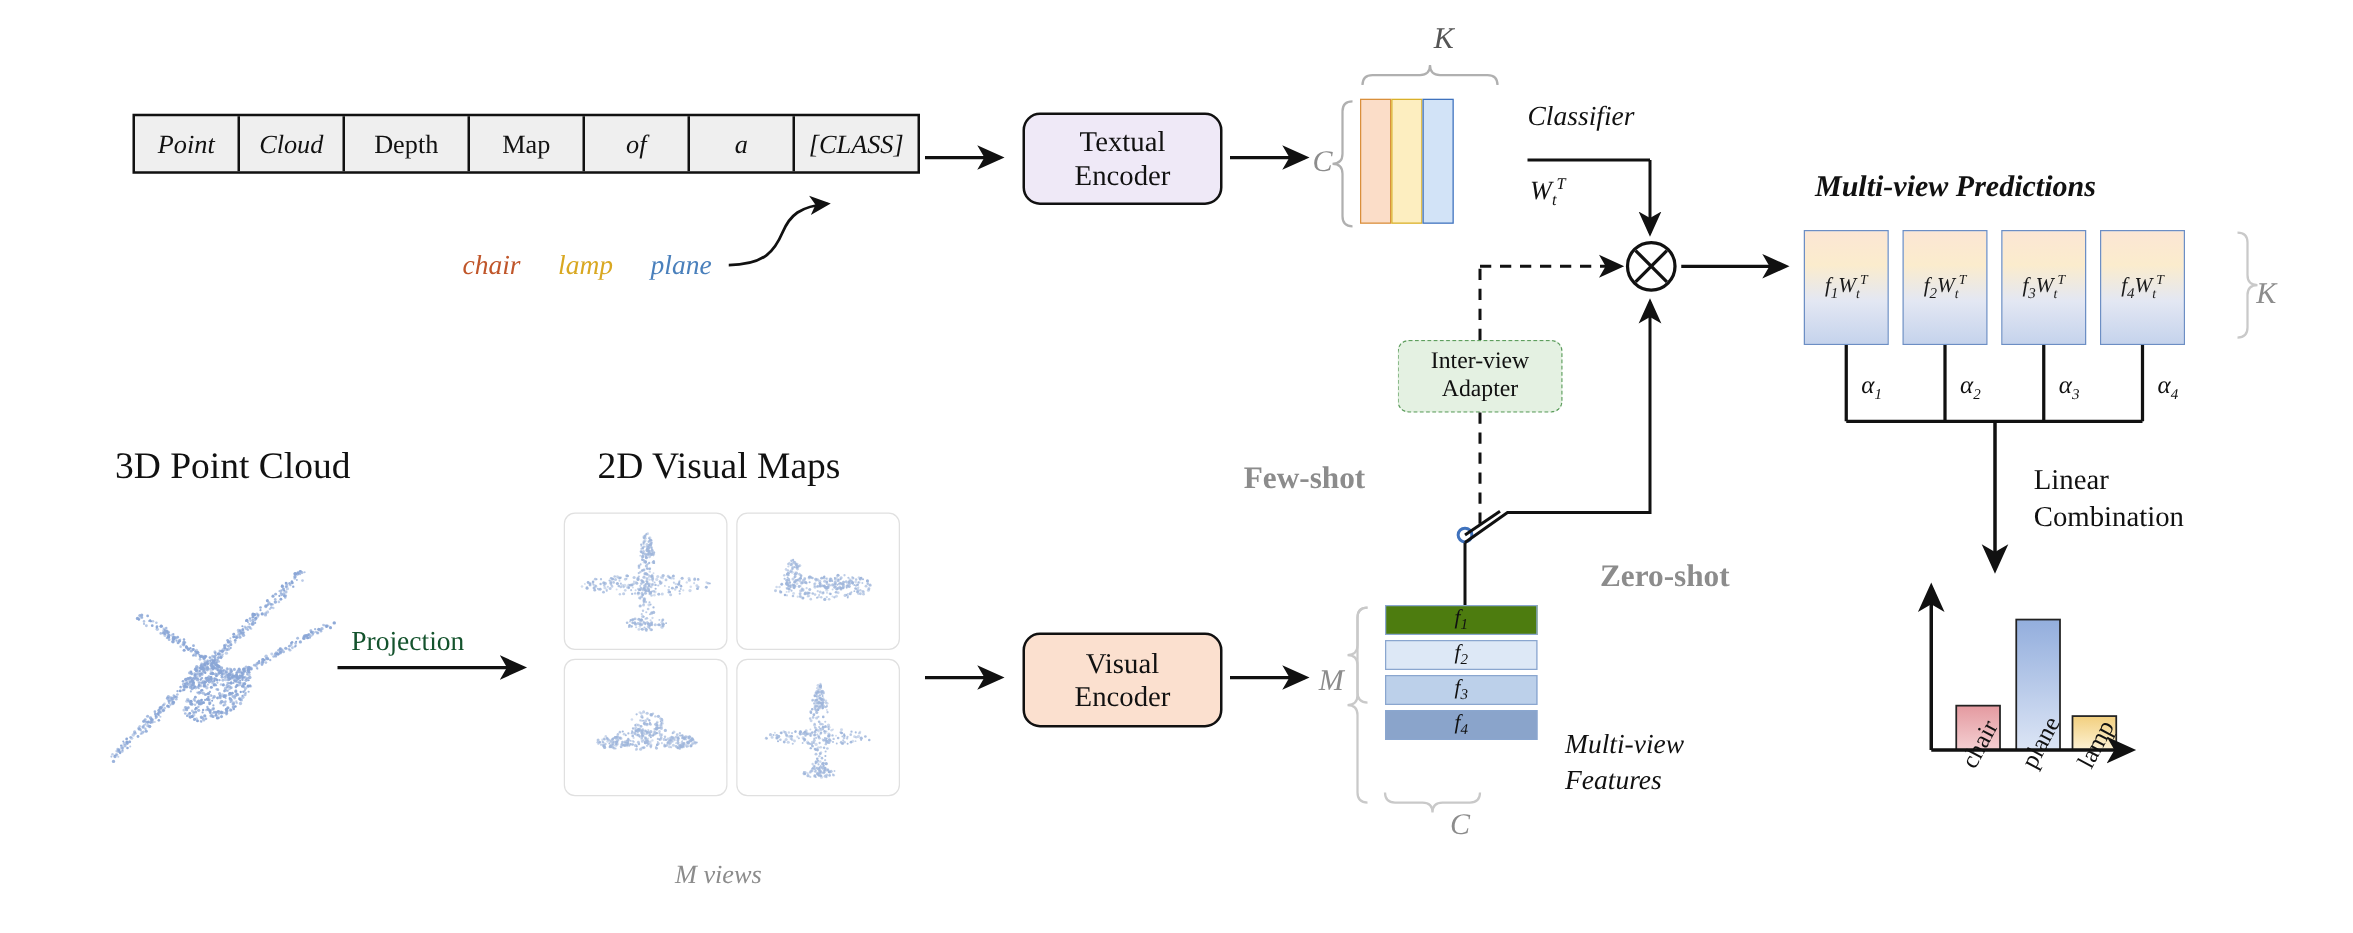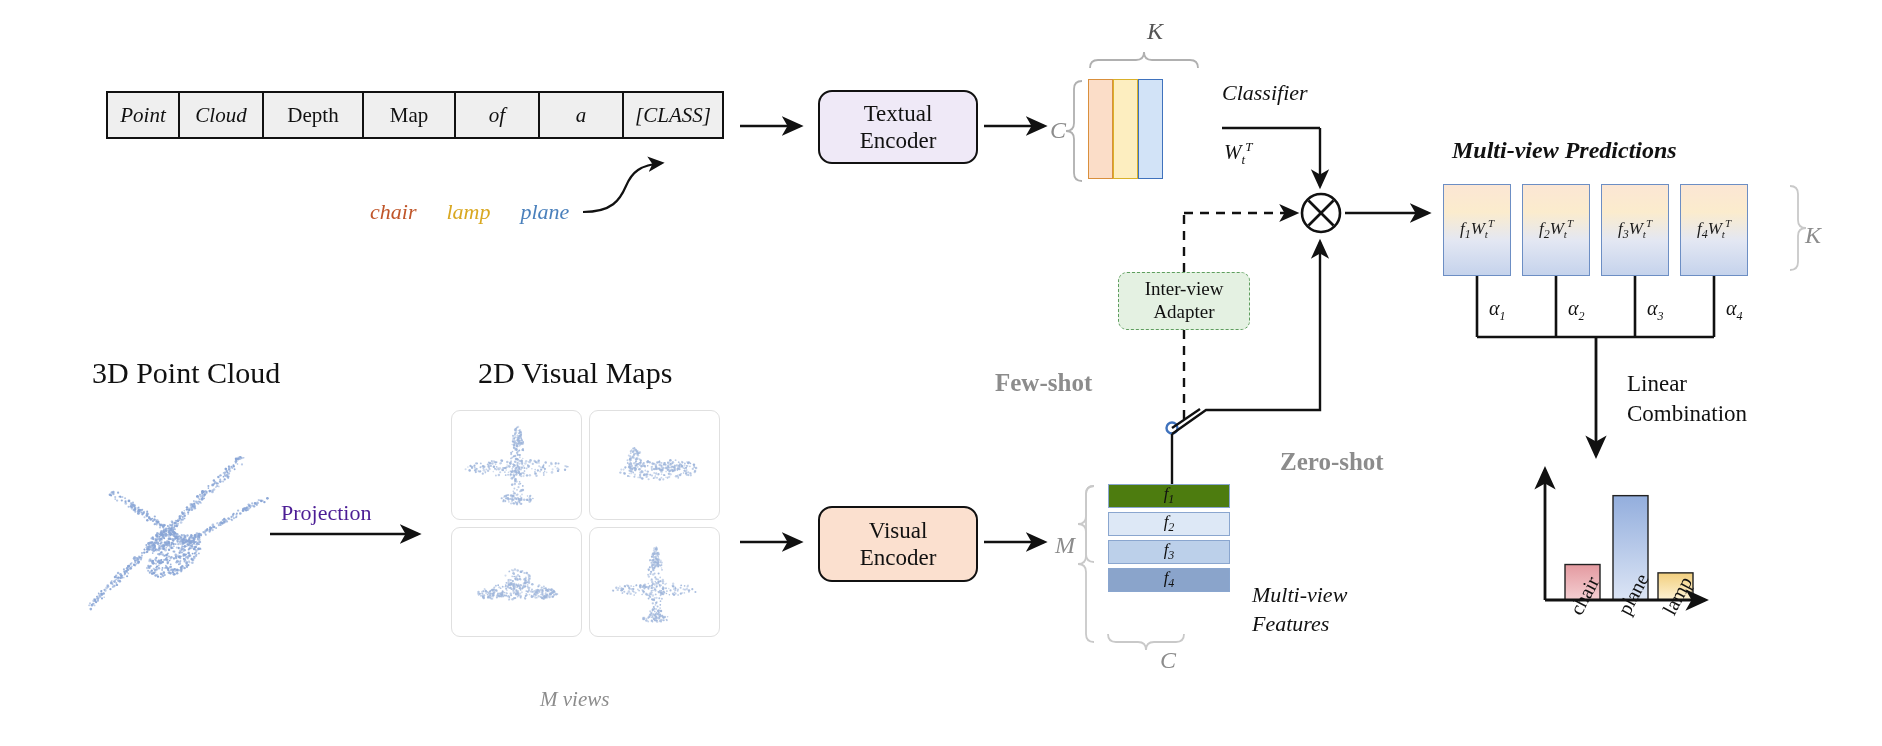--- a/index.html
+++ b/index.html
@@ -55,21 +55,21 @@
       position:relative;overflow:hidden;}
 
   .gray-label{color:#8c8c8c;}
   svg.overlay{position:absolute;left:0;top:0;width:1882px;height:746px;
       pointer-events:none;}
 </style>
 </head>
 <body>
 
 <div class="abs" id="prompt-table">
-    <div class="tok" style="width: 72px; font-style: italic;">Point</div>
+    <div class="tok" style="width: 84px; font-style: italic;">Point</div>
     <div class="tok" style="width: 84px; font-style: italic;">Cloud</div>
     <div class="tok" style="width: 100px; font-style: normal;">Depth</div>
     <div class="tok" style="width: 92px; font-style: normal;">Map</div>
     <div class="tok" style="width: 84px; font-style: italic;">of</div>
     <div class="tok" style="width: 84px; font-style: italic;">a</div>
     <div class="tok" style="width: 98px; font-style: italic;">[CLASS]</div>
   </div>
 
 <div class="abs" id="class-words" style="left:370px;top:199px;display:flex;gap:30px;">
     <span class="classword" style="color: rgb(192, 86, 42);">chair</span>
@@ -110,21 +110,21 @@
     <span>Inter-view</span><br>
     <span>Adapter</span>
   </div>
 </div>
 
 <div class="abs serif" style="left:995px;top:369px;font-size:25px;font-weight:bold;color:#8c8c8c;">Few-shot</div>
 <div class="abs serif" style="left:1280px;top:448px;font-size:25px;font-weight:bold;color:#8c8c8c;">Zero-shot</div>
 
 <div class="abs serif" style="left:92px;top:356px;font-size:30px;color:#111;">3D Point Cloud</div>
 <div class="abs serif" style="left:478px;top:356px;font-size:30px;color:#111;">2D Visual Maps</div>
-<div class="abs serif" style="left:281px;top:500px;font-size:22px;color:#4c1d95;">Projection</div>
+<div class="abs serif" style="left:281px;top:500px;font-size:22px;color:#14532d;">Projection</div>
 <div class="abs serif-i gray-label" style="left:540px;top:687px;font-size:21px;">M  views</div>
 
 <div class="abs" id="point-cloud" style="left:70px;top:430px;width:220px;height:190px;"><svg width="220" height="190" viewBox="0 0 220 190">
       <circle cx="100.6" cy="99.0" r="1.10" fill="#8aa6d6" opacity="0.83"></circle>
       <circle cx="60.7" cy="134.1" r="1.01" fill="#8aa6d6" opacity="0.79"></circle>
       <circle cx="132.4" cy="69.1" r="1.40" fill="#8aa6d6" opacity="0.67"></circle>
       <circle cx="136.2" cy="63.2" r="1.19" fill="#8aa6d6" opacity="0.55"></circle>
       <circle cx="44.9" cy="147.3" r="0.93" fill="#8aa6d6" opacity="0.56"></circle>
       <circle cx="48.0" cy="148.0" r="1.14" fill="#8aa6d6" opacity="0.75"></circle>
       <circle cx="159.2" cy="36.9" r="1.31" fill="#8aa6d6" opacity="0.54"></circle>

